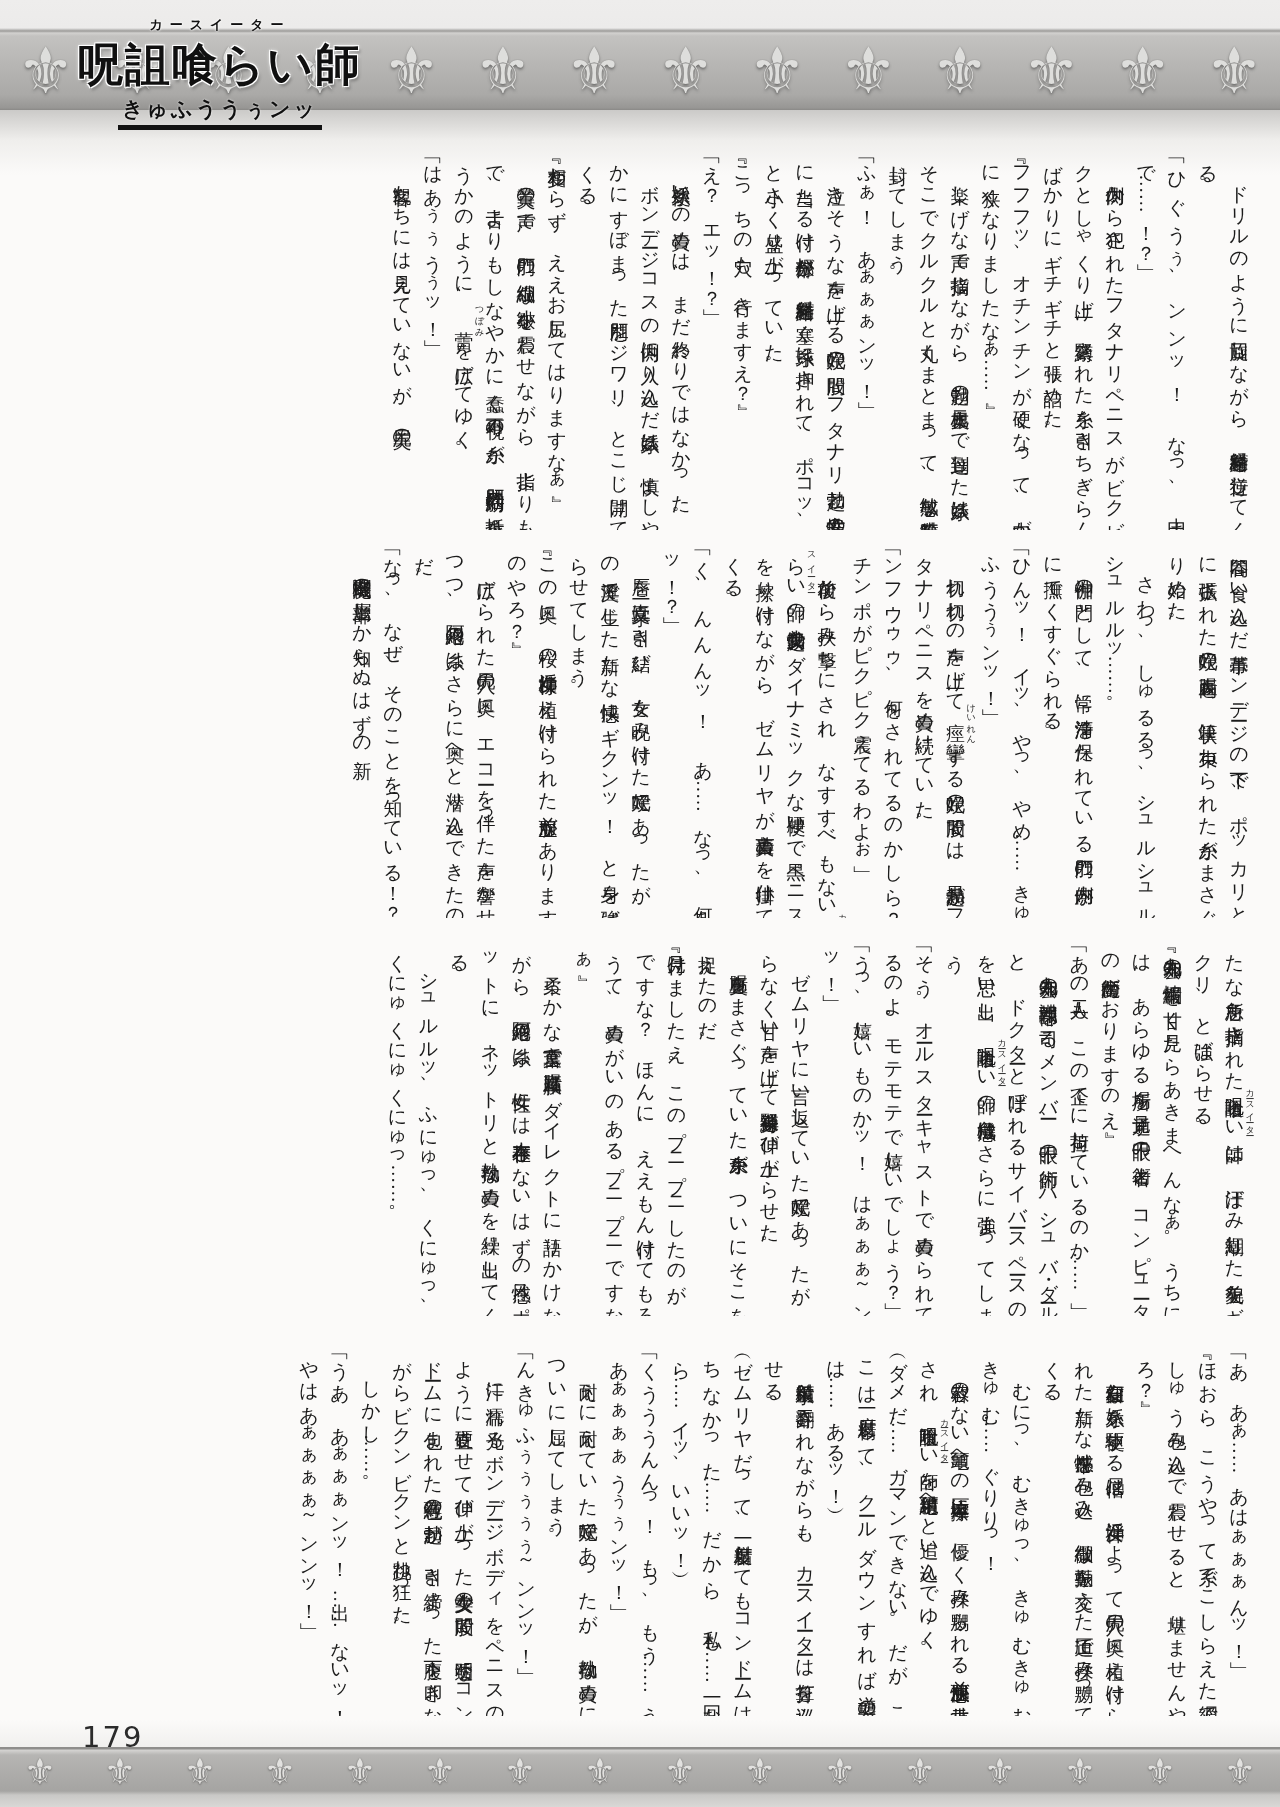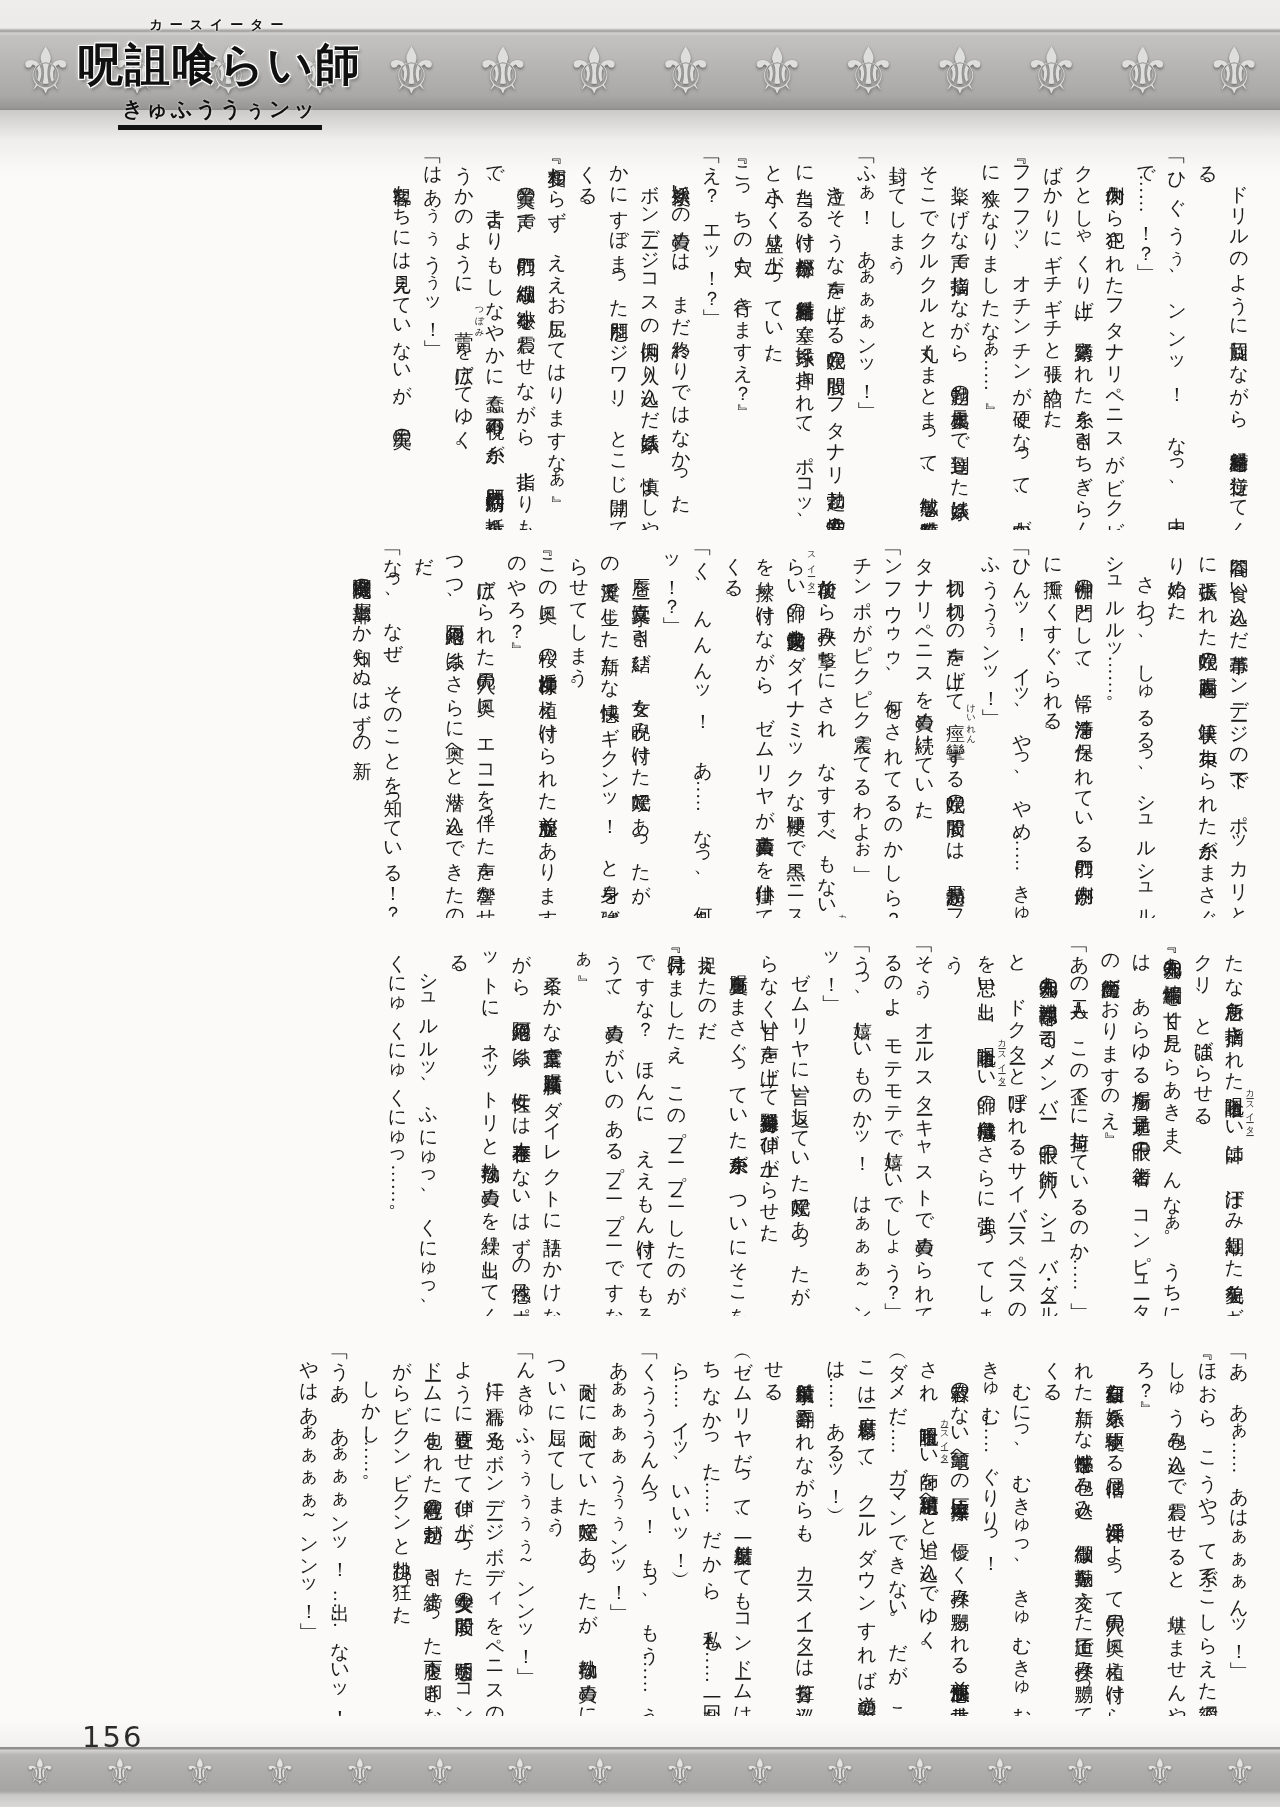--- a/index.html
+++ b/index.html
@@ -149,21 +149,21 @@
     <p>　射精欲求に翻弄されながらも、カースイーターは打算を巡らせる。</p>
     <p>（ゼムリヤだって、一度射精してもコンドームは落ちなかった……だから、私も……一回なら……イッ、いいッ！）</p>
     <p>「くうううんんっ！　もっ、もう……うあぁぁぁぁうぅぅンッ！」</p>
     <p>　耐えに耐えていた咲妃であったが、執拗な責めについに屈してしまう。</p>
     <p>「んきゅふぅぅぅぅぅ～ンンッ！」</p>
     <p>　汗に濡れ光るボンデージボディをペニスのように硬直させて伸び上がった美少女の股間で、透明なコンドームに包まれた薄紅色の勃起が、引き締まった下腹を叩きながらビクンビクンと跳ね狂った。</p>
     <p>　しかし……。</p>
     <p>「うあ、あぁぁぁンッ！　出……ないッ！　やはあぁぁぁぁ～ンンッ！」</p>
   </div>
 
-<div class="page-number">156</div>
+<div class="page-number">179</div>
 
 <div class="bottom-border"></div>
 <div class="ornament-row bottom">
     <span>⚜</span>
     <span>⚜</span>
     <span>⚜</span>
     <span>⚜</span>
     <span>⚜</span>
     <span>⚜</span>
     <span>⚜</span>

